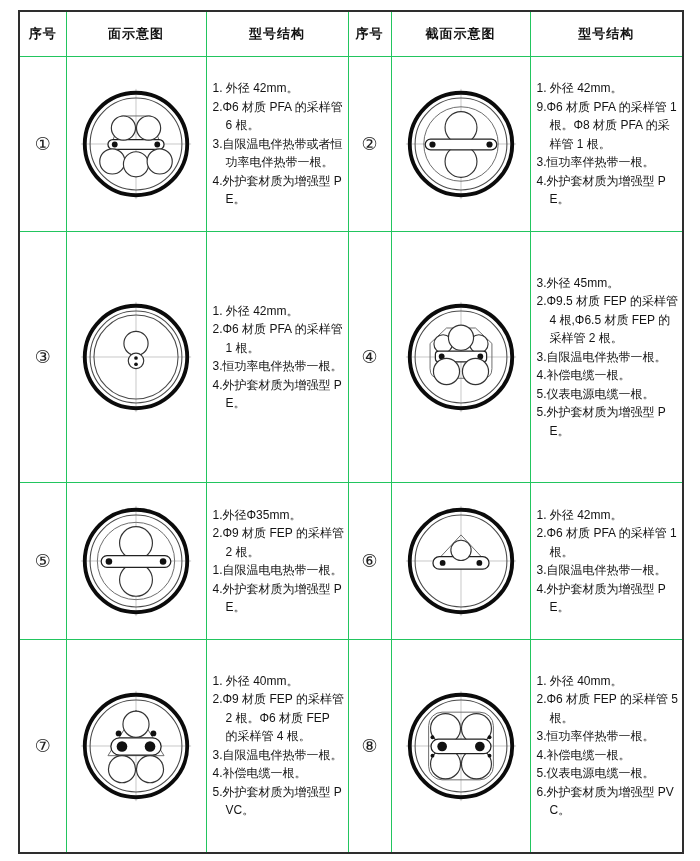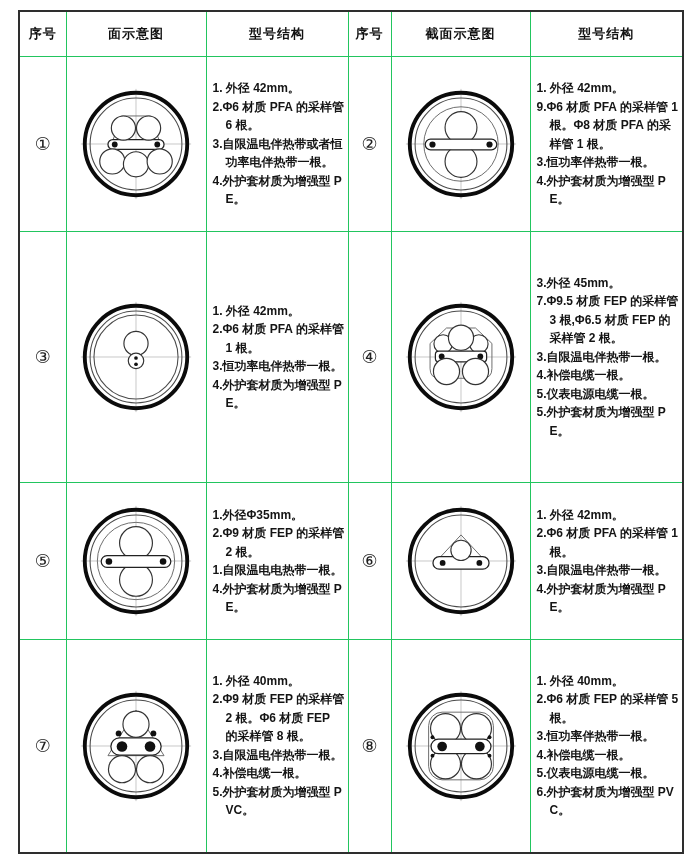--- a/index.html
+++ b/index.html
@@ -22,21 +22,20 @@
   col.c-num{width:47px;} col.c-diagL{width:140px;} col.c-specL{width:142px;}
   col.c-num2{width:43px;} col.c-diagR{width:139px;} col.c-specR{width:153px;}
   tr.row-1{height:175px;} tr.row-2{height:251px;} tr.row-3{height:157px;} tr.row-4{height:213px;}
   td.num-cell{text-align:center;vertical-align:middle;font-size:18px;color:#222;}
   td.diagram-cell{text-align:center;vertical-align:middle;}
   td.spec-cell{vertical-align:middle;padding:6px 3px 6px 6px;}
   .spec-item{
     font-size:12px;line-height:18.5px;color:#141414;
     padding-left:13px;text-indent:-13px;
     word-break:break-all;
-    font-weight:bold;
   }
   svg.diag{display:block;margin:0 auto;}
   .crosshair{stroke:#c6c6c6;stroke-width:1;}
   .ring-outer{fill:none;stroke:#0b0b0b;stroke-width:4;}
   .ring-thin{fill:none;stroke:#4a4a4a;stroke-width:1.1;}
   .bundle{fill:none;stroke:#6a6a6a;stroke-width:1;}
   .tube{fill:#ffffff;stroke:#333;stroke-width:1.2;}
   .bar{fill:#ffffff;stroke:#222;stroke-width:1.3;}
   .dot{fill:#111;}
 </style>
@@ -147,21 +146,21 @@
             <circle class="tube" cx="60" cy="40" r="13"></circle>
             <rect class="bar" x="33.5" y="54" width="53" height="11" rx="3.5"></rect>
             <circle class="dot" cx="40" cy="59.5" r="3"></circle>
             <circle class="dot" cx="80" cy="59.5" r="3"></circle>
             <circle class="tube" cx="45" cy="75" r="13.5"></circle>
             <circle class="tube" cx="75" cy="75" r="13.5"></circle>
           </svg>
         </td>
         <td class="spec-cell">
           <div class="spec-item">3.外径 45mm。</div>
-          <div class="spec-item">7.Φ9.5 材质 FEP 的采样管 3 根,Φ6.5 材质 FEP 的采样管 2 根。</div>
+          <div class="spec-item">2.Φ9.5 材质 FEP 的采样管 4 根,Φ6.5 材质 FEP 的采样管 2 根。</div>
           <div class="spec-item">3.自限温电伴热带一根。</div>
           <div class="spec-item">4.补偿电缆一根。</div>
           <div class="spec-item">5.仪表电源电缆一根。</div>
           <div class="spec-item">5.外护套材质为增强型 PE。</div>
         </td>
       </tr>
 
       <tr class="row-3">
         <td class="num-cell">⑤</td>
         <td class="diagram-cell">
@@ -220,21 +219,21 @@
             <circle class="dot" cx="78" cy="47" r="3"></circle>
             <rect class="bar" x="34" y="51.5" width="52" height="18" rx="9"></rect>
             <circle class="dot" cx="45.5" cy="60.5" r="5.5"></circle>
             <circle class="dot" cx="74.5" cy="60.5" r="5.5"></circle>
             <circle class="tube" cx="45.5" cy="84" r="14"></circle>
             <circle class="tube" cx="74.5" cy="84" r="14"></circle>
           </svg>
         </td>
         <td class="spec-cell">
           <div class="spec-item">1. 外径 40mm。</div>
-          <div class="spec-item">2.Φ9 材质 FEP 的采样管 2 根。Φ6 材质 FEP 的采样管 8 根。</div>
+          <div class="spec-item">2.Φ9 材质 FEP 的采样管 2 根。Φ6 材质 FEP 的采样管 4 根。</div>
           <div class="spec-item">3.自限温电伴热带一根。</div>
           <div class="spec-item">4.补偿电缆一根。</div>
           <div class="spec-item">5.外护套材质为增强型 PVC。</div>
         </td>
         <td class="num-cell">⑧</td>
         <td class="diagram-cell">
           <svg class="diag" width="116" height="116" viewBox="0 0 120 120">
             <line class="crosshair" x1="3" y1="60" x2="117" y2="60"></line>
             <line class="crosshair" x1="60" y1="3" x2="60" y2="117"></line>
             <circle class="ring-outer" cx="60" cy="60" r="53"></circle>

